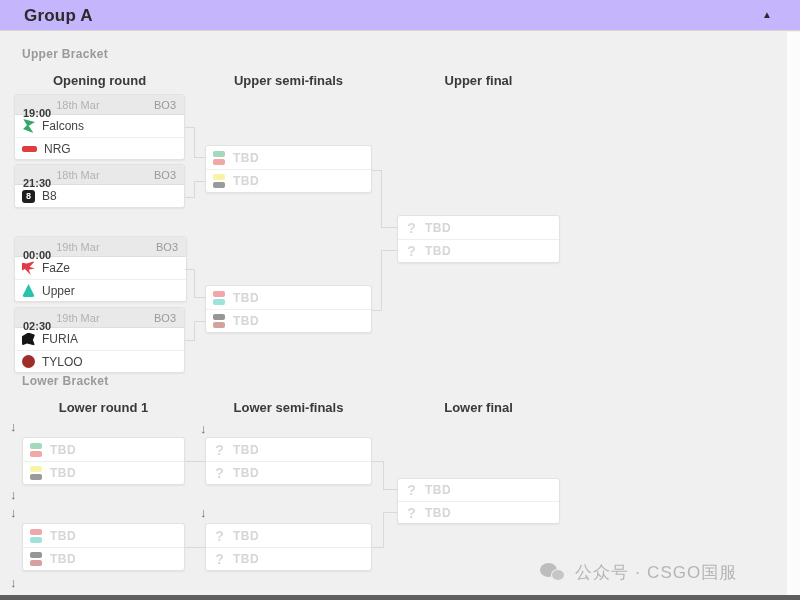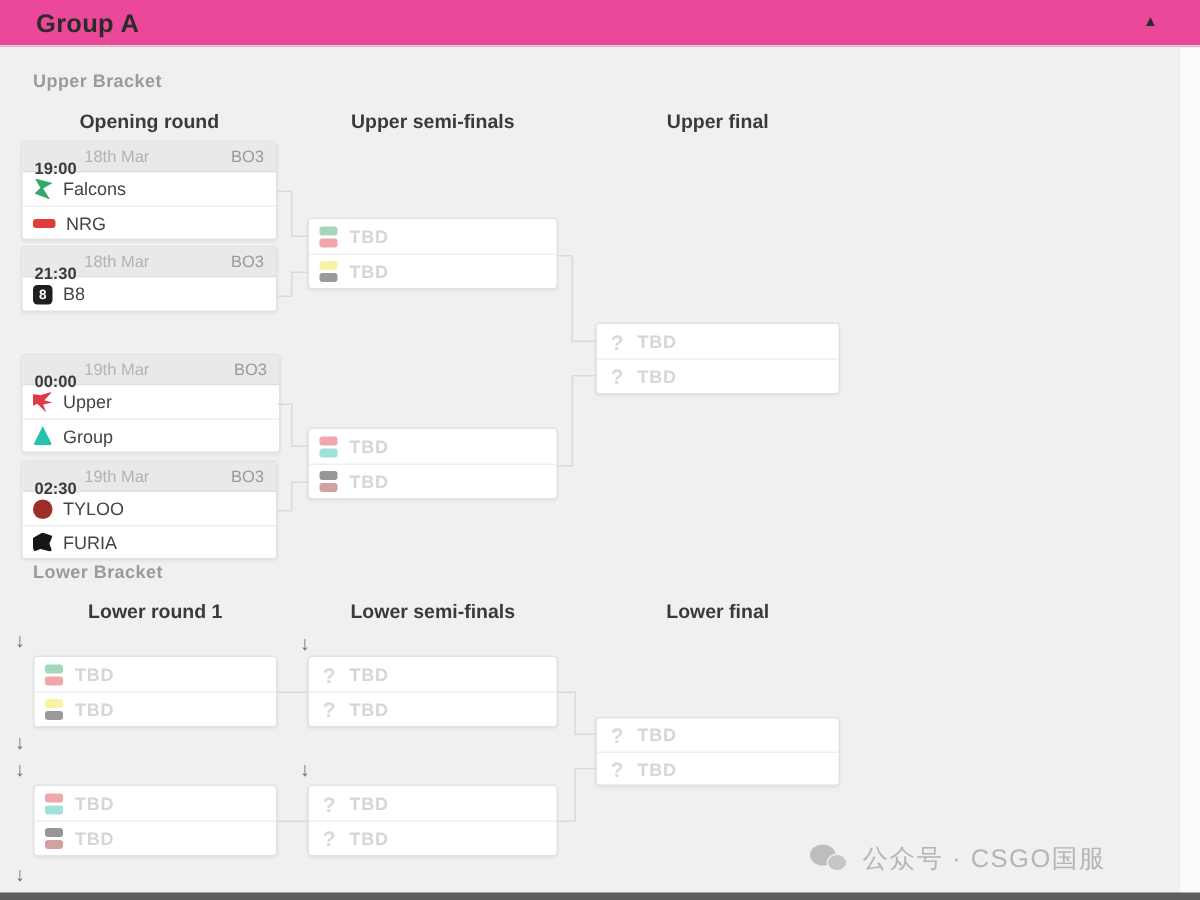--- a/index.html
+++ b/index.html
@@ -1,20 +1,20 @@
 <!DOCTYPE html>
 <html><head>
 <meta charset="utf-8">
 <style>
   * { margin:0; padding:0; box-sizing:border-box; }
   body { font-family:"Liberation Sans", sans-serif; background:#fff; }
   .canvas { position:relative; width:800px; height:600px; background:#f0f0f1; overflow:hidden; }
 
   
-  .topbar { position:absolute; left:0; top:0; width:800px; height:31px; background:#ec4899; border-bottom:1px solid #d6d6d6; }
+  .topbar { position:absolute; left:0; top:0; width:800px; height:31px; background:#c4b5fd; border-bottom:1px solid #d6d6d6; }
   .group-title { position:absolute; left:24px; top:6px; font-size:17px; font-weight:bold; color:#2b2b2b; letter-spacing:.2px; }
   .collapse { position:absolute; left:762px; top:9px; font-size:10px; color:#2b2b2b; cursor:pointer; }
 
   .right-strip { position:absolute; left:787px; top:32px; width:13px; height:563px; background:#fcfcfc; }
   .bottom-bar { position:absolute; left:0; top:595px; width:800px; height:5px; background:#5e5e5e; }
 
   .section-label { position:absolute; font-size:12px; font-weight:bold; color:#9a9a9a; letter-spacing:.3px; }
   .col-header { position:absolute; font-size:13px; font-weight:bold; color:#3a3a3a; text-align:center; }
 
   
@@ -99,41 +99,41 @@
   </div>
 
   <div class="card" style="left:14px;top:236px;width:173px">
     <div class="card-header">
       <span class="time">00:00</span>
       <span class="date">19th Mar</span>
       <span class="fmt">BO3</span>
     </div>
     <div class="trow">
       <span class="logo shape-claw" style="background-color: rgb(224, 58, 70);"></span>
+      <span>FaZe</span>
+    </div>
+    <div class="trow">
+      <span class="logo shape-tri" style="background-color: rgb(38, 194, 174);"></span>
       <span>Upper</span>
-    </div>
-    <div class="trow">
-      <span class="logo shape-tri" style="background-color: rgb(38, 194, 174);"></span>
-      <span>Group</span>
     </div>
   </div>
 
   <div class="card" style="left:14px;top:307px;width:171px">
     <div class="card-header">
       <span class="time">02:30</span>
       <span class="date">19th Mar</span>
       <span class="fmt">BO3</span>
     </div>
     <div class="trow">
+      <span class="logo shape-panther" style="background-color: rgb(22, 22, 22);"></span>
+      <span>FURIA</span>
+    </div>
+    <div class="trow">
       <span class="logo shape-round" style="background-color: rgb(158, 47, 40);"></span>
       <span>TYLOO</span>
-    </div>
-    <div class="trow">
-      <span class="logo shape-panther" style="background-color: rgb(22, 22, 22);"></span>
-      <span>FURIA</span>
     </div>
   </div>
 
   <div class="card" style="left:205px;top:145px;width:167px">
     <div class="trow trow-tbd">
       <span class="mini-stack">
         <span class="mini" style="background-color: rgb(51, 168, 104);"></span>
         <span class="mini" style="background-color: rgb(223, 60, 60);"></span>
       </span>
       <span class="tbd-label">TBD</span>

